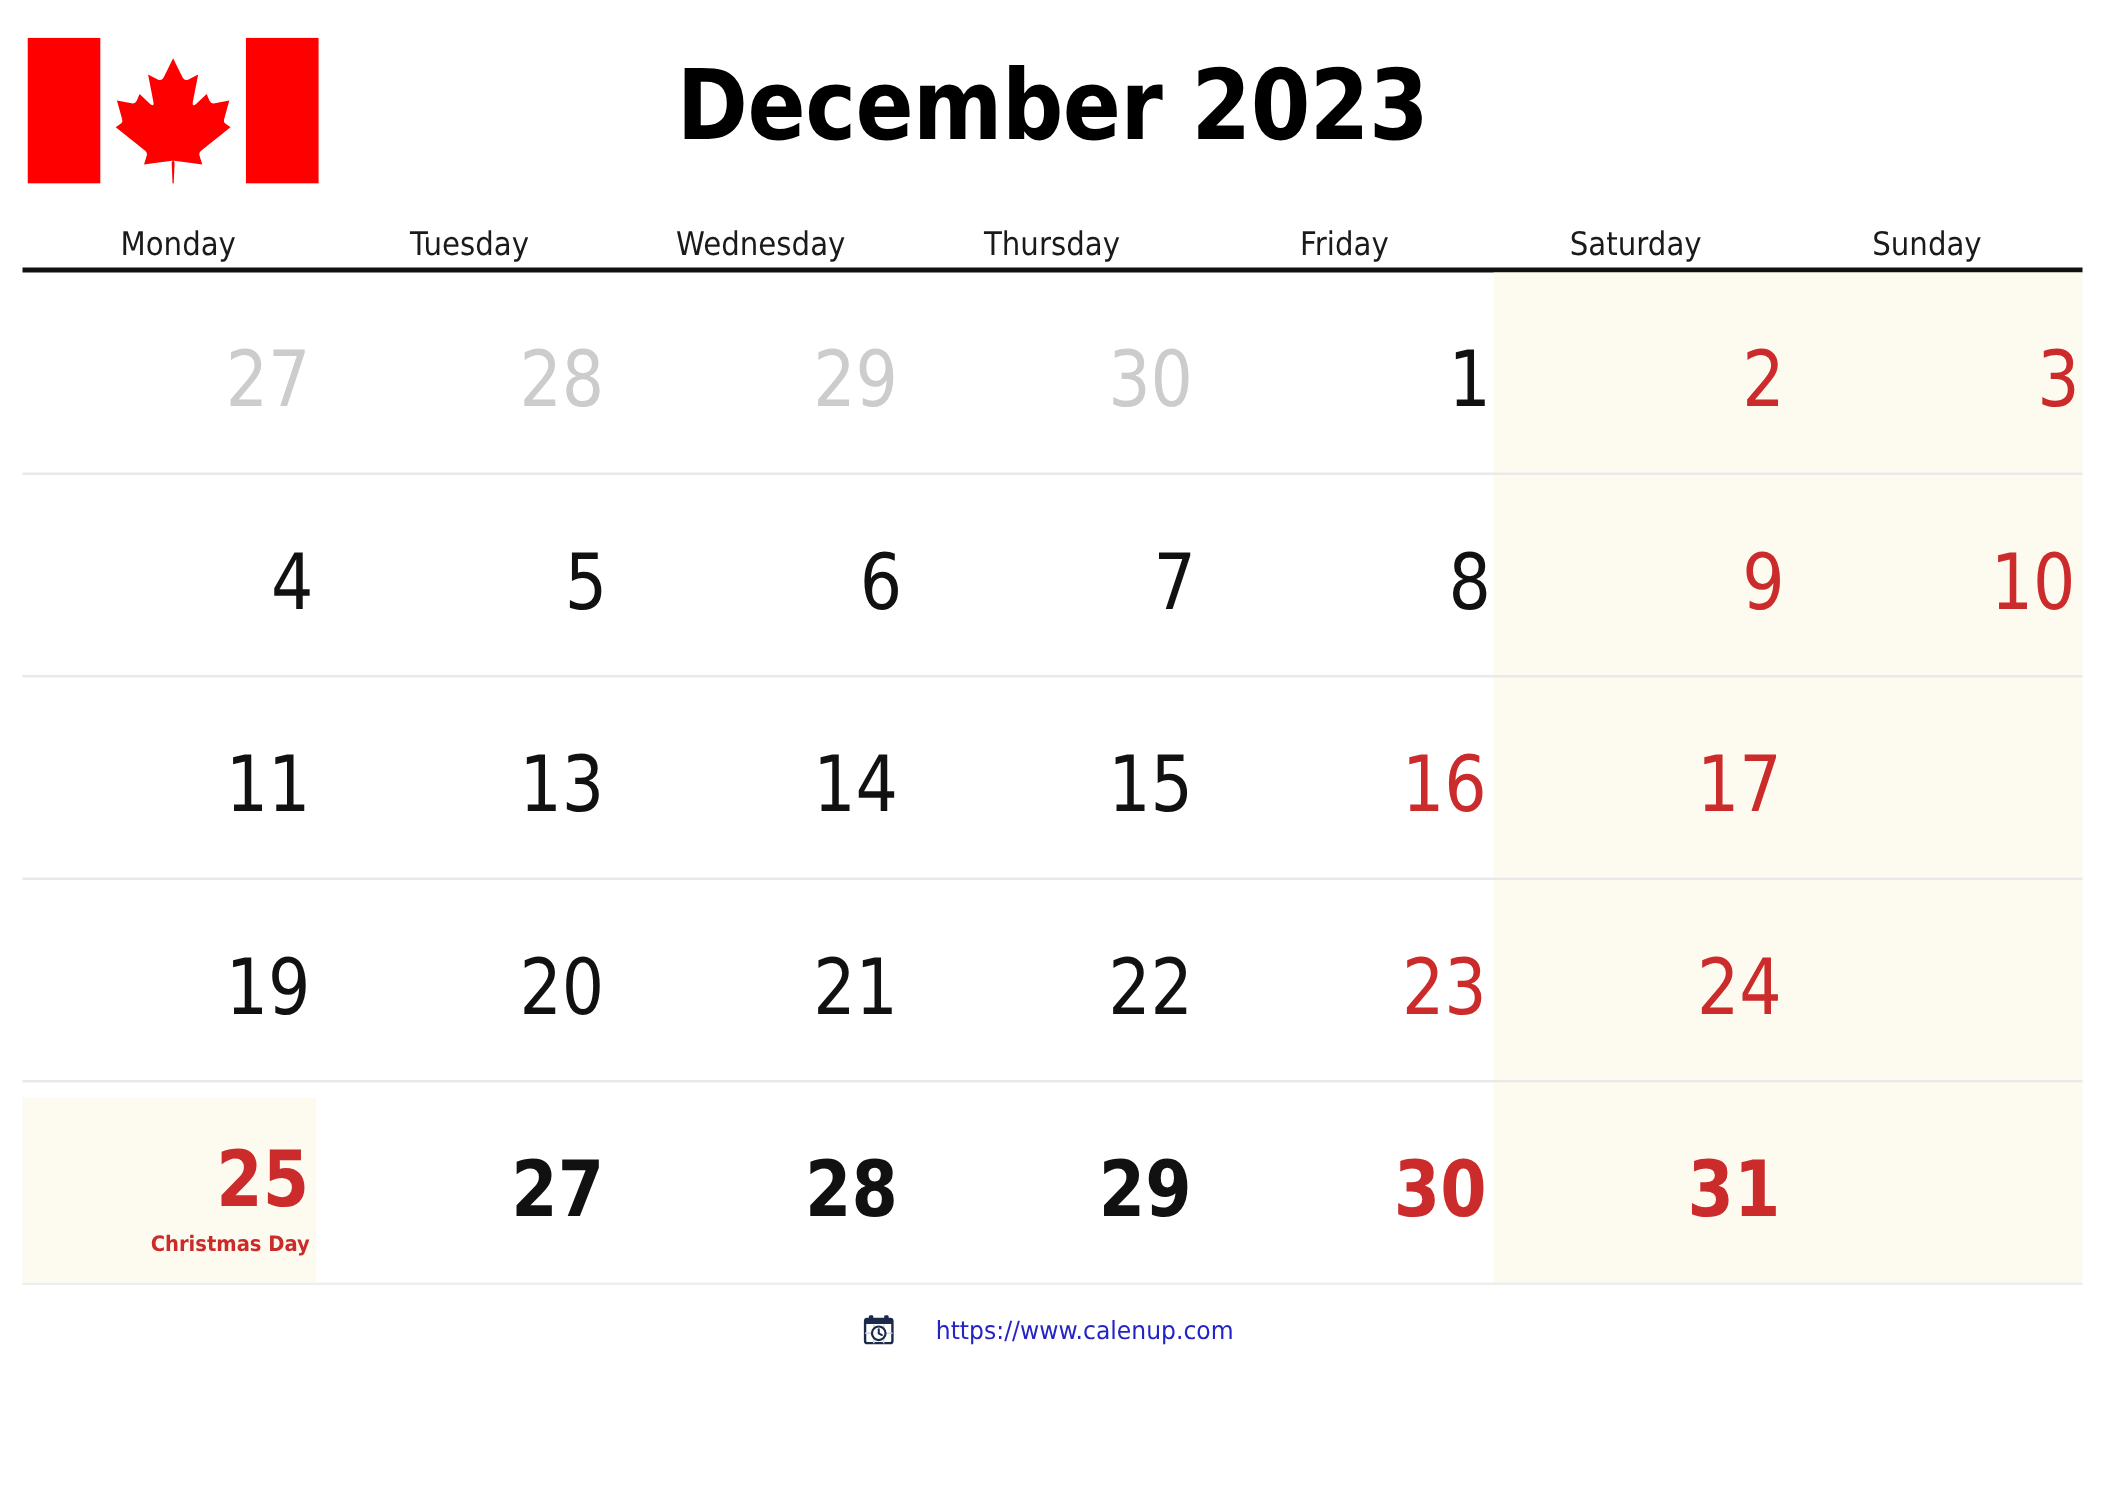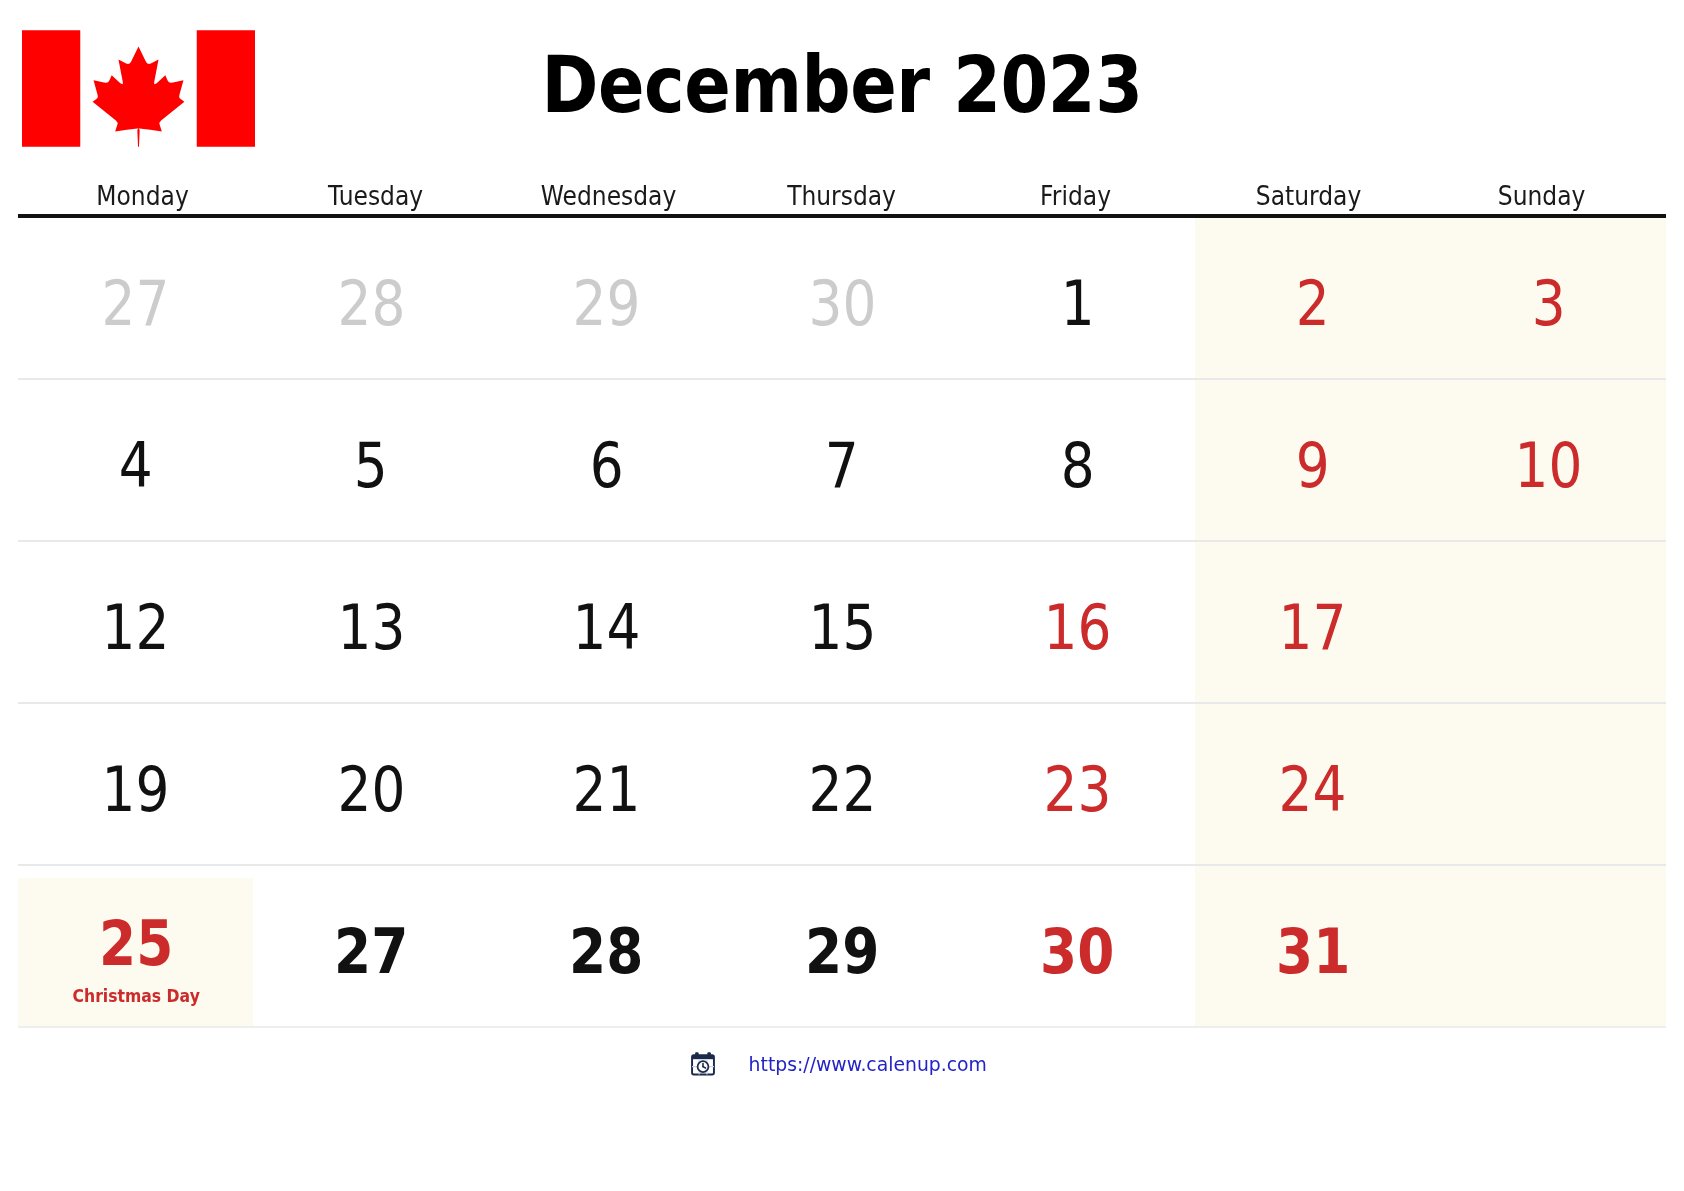--- a/index.html
+++ b/index.html
@@ -105,21 +105,21 @@
   }
   .week:last-child {
     border-bottom: 2px solid #eeeeee;
     font-weight: bold;
   }
 
   .cell {
     position: relative;
     display: flex;
     flex-direction: column;
-    align-items: center;
+    align-items: flex-end;
     justify-content: center;
     box-sizing: border-box;
     margin-top: 12px;
   }
   .cell.holiday {
     background: #fdfaef;
   }
 
   .daynum {
     font-size: 62px;
@@ -236,21 +236,21 @@
         </div>
         <div class="cell">
           <div class="daynum wknd">9</div>
         </div>
         <div class="cell">
           <div class="daynum wknd">10</div>
         </div>
       </div>
       <div class="week">
         <div class="cell">
-          <div class="daynum">12</div>
+          <div class="daynum">11</div>
         </div>
         <div class="cell">
           <div class="daynum">13</div>
         </div>
         <div class="cell">
           <div class="daynum">14</div>
         </div>
         <div class="cell">
           <div class="daynum">15</div>
         </div>

